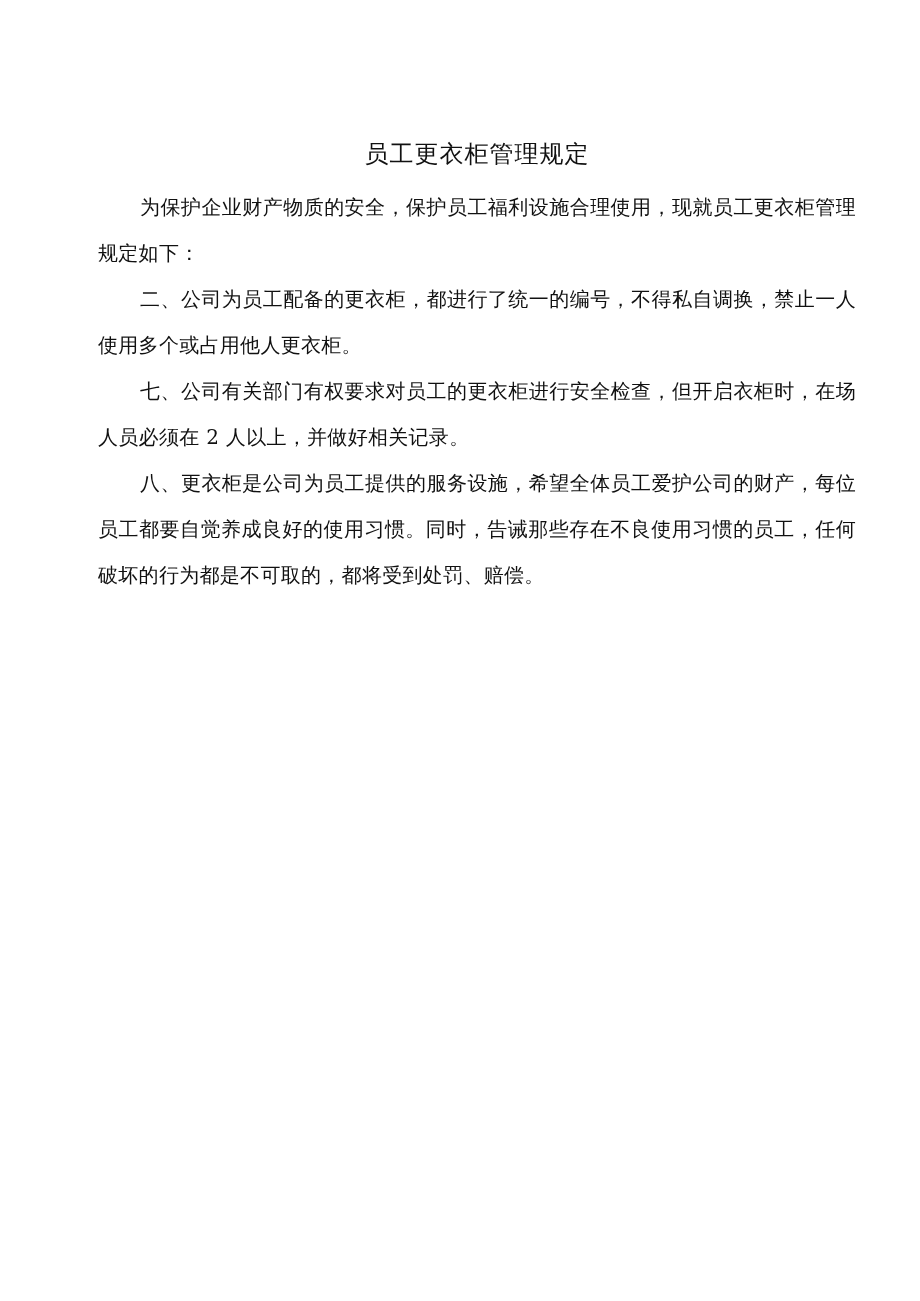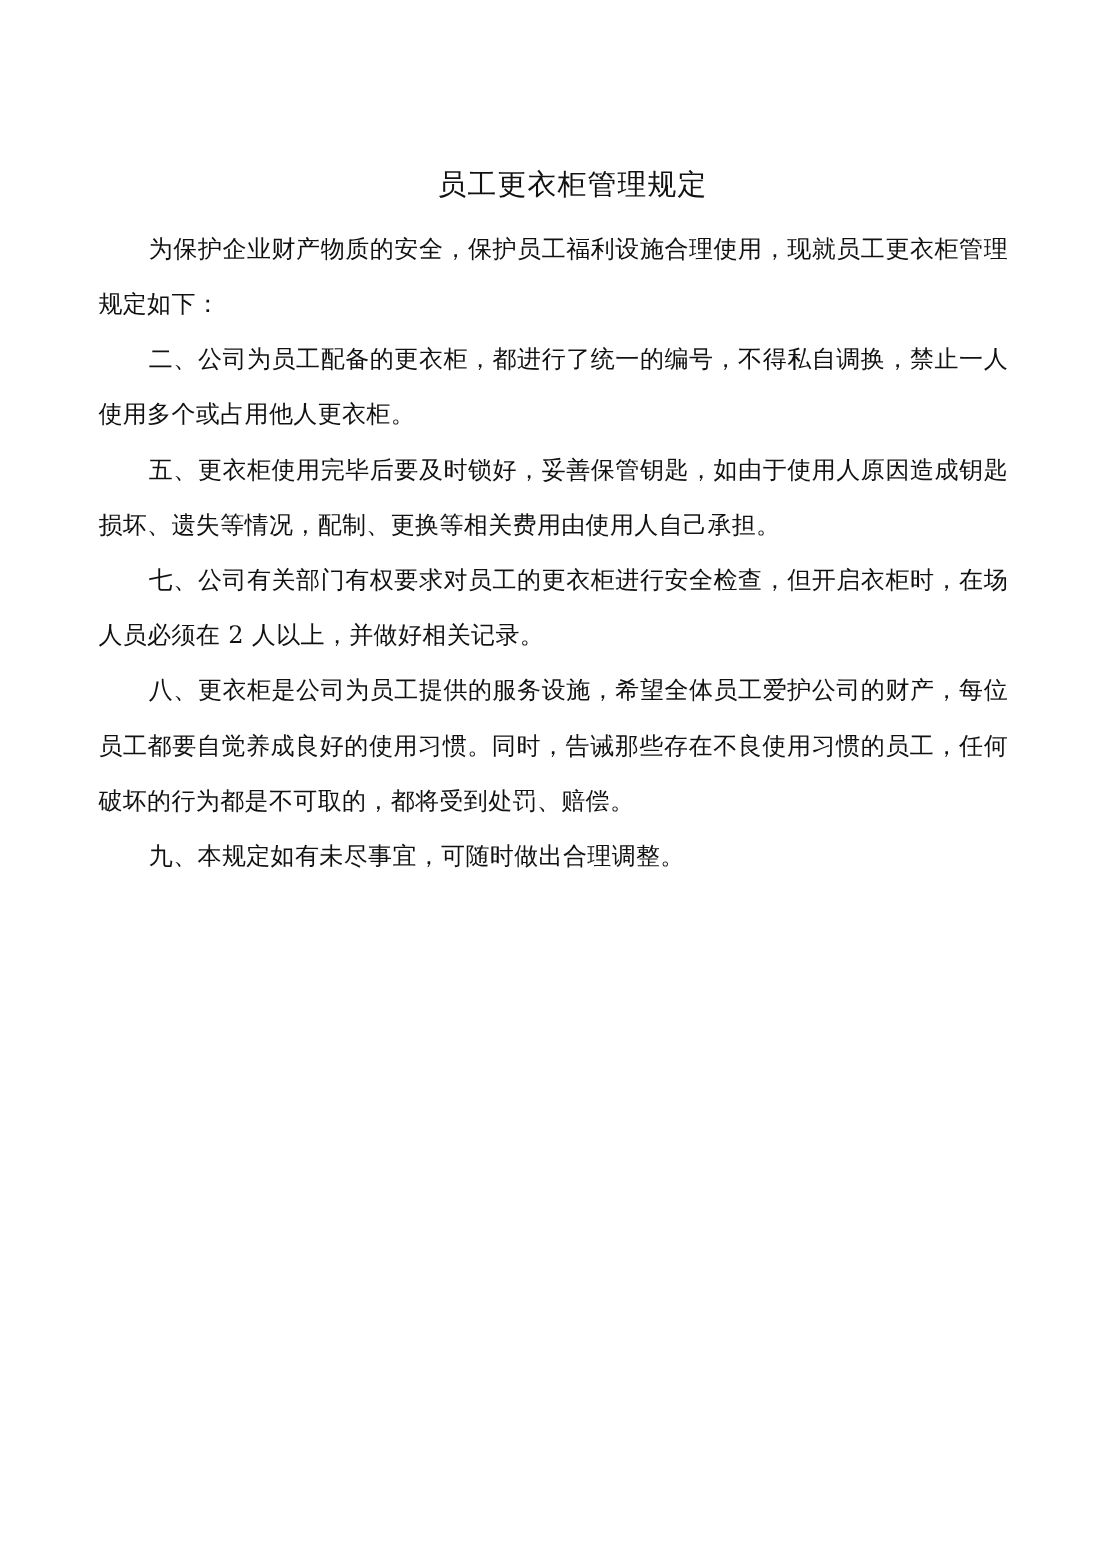--- a/index.html
+++ b/index.html
@@ -29,39 +29,37 @@
       text-align: center;
       font-size: 24px;
       line-height: 36px;
       letter-spacing: 1px;
       margin: 16px;
       font-weight: normal;
     }
     .body {
       position: absolute;
       top: 184px;
-      left: 0;
+      left: 16px;
       width: 758px;
     }
     .para {
       margin: 0;
       font-size: 20px;
       line-height: 46px;
       text-indent: 42px;
       text-align: justify;
       letter-spacing: 0.3px;
       word-break: break-all;
     }
   </style>
 </head>
 <body>
 
 <div class="page">
   <h1 class="title">员工更衣柜管理规定</h1>
   <div class="body">
     <p class="para">为保护企业财产物质的安全，保护员工福利设施合理使用，现就员工更衣柜管理规定如下：</p>
     <p class="para">二、公司为员工配备的更衣柜，都进行了统一的编号，不得私自调换，禁止一人使用多个或占用他人更衣柜。</p>
-    <p class="para">五、更衣柜使用完毕后要及时锁好，妥善保管钥匙，如由于使用人原因造成钥匙损坏、遗失等情况，配制、更换等相关费用由使用人自己承担。</p>
     <p class="para">七、公司有关部门有权要求对员工的更衣柜进行安全检查，但开启衣柜时，在场人员必须在 2 人以上，并做好相关记录。</p>
     <p class="para">八、更衣柜是公司为员工提供的服务设施，希望全体员工爱护公司的财产，每位员工都要自觉养成良好的使用习惯。同时，告诫那些存在不良使用习惯的员工，任何破坏的行为都是不可取的，都将受到处罚、赔偿。</p>
-    <p class="para">九、本规定如有未尽事宜，可随时做出合理调整。</p>
   </div>
 </div>
 
 </body></html>

